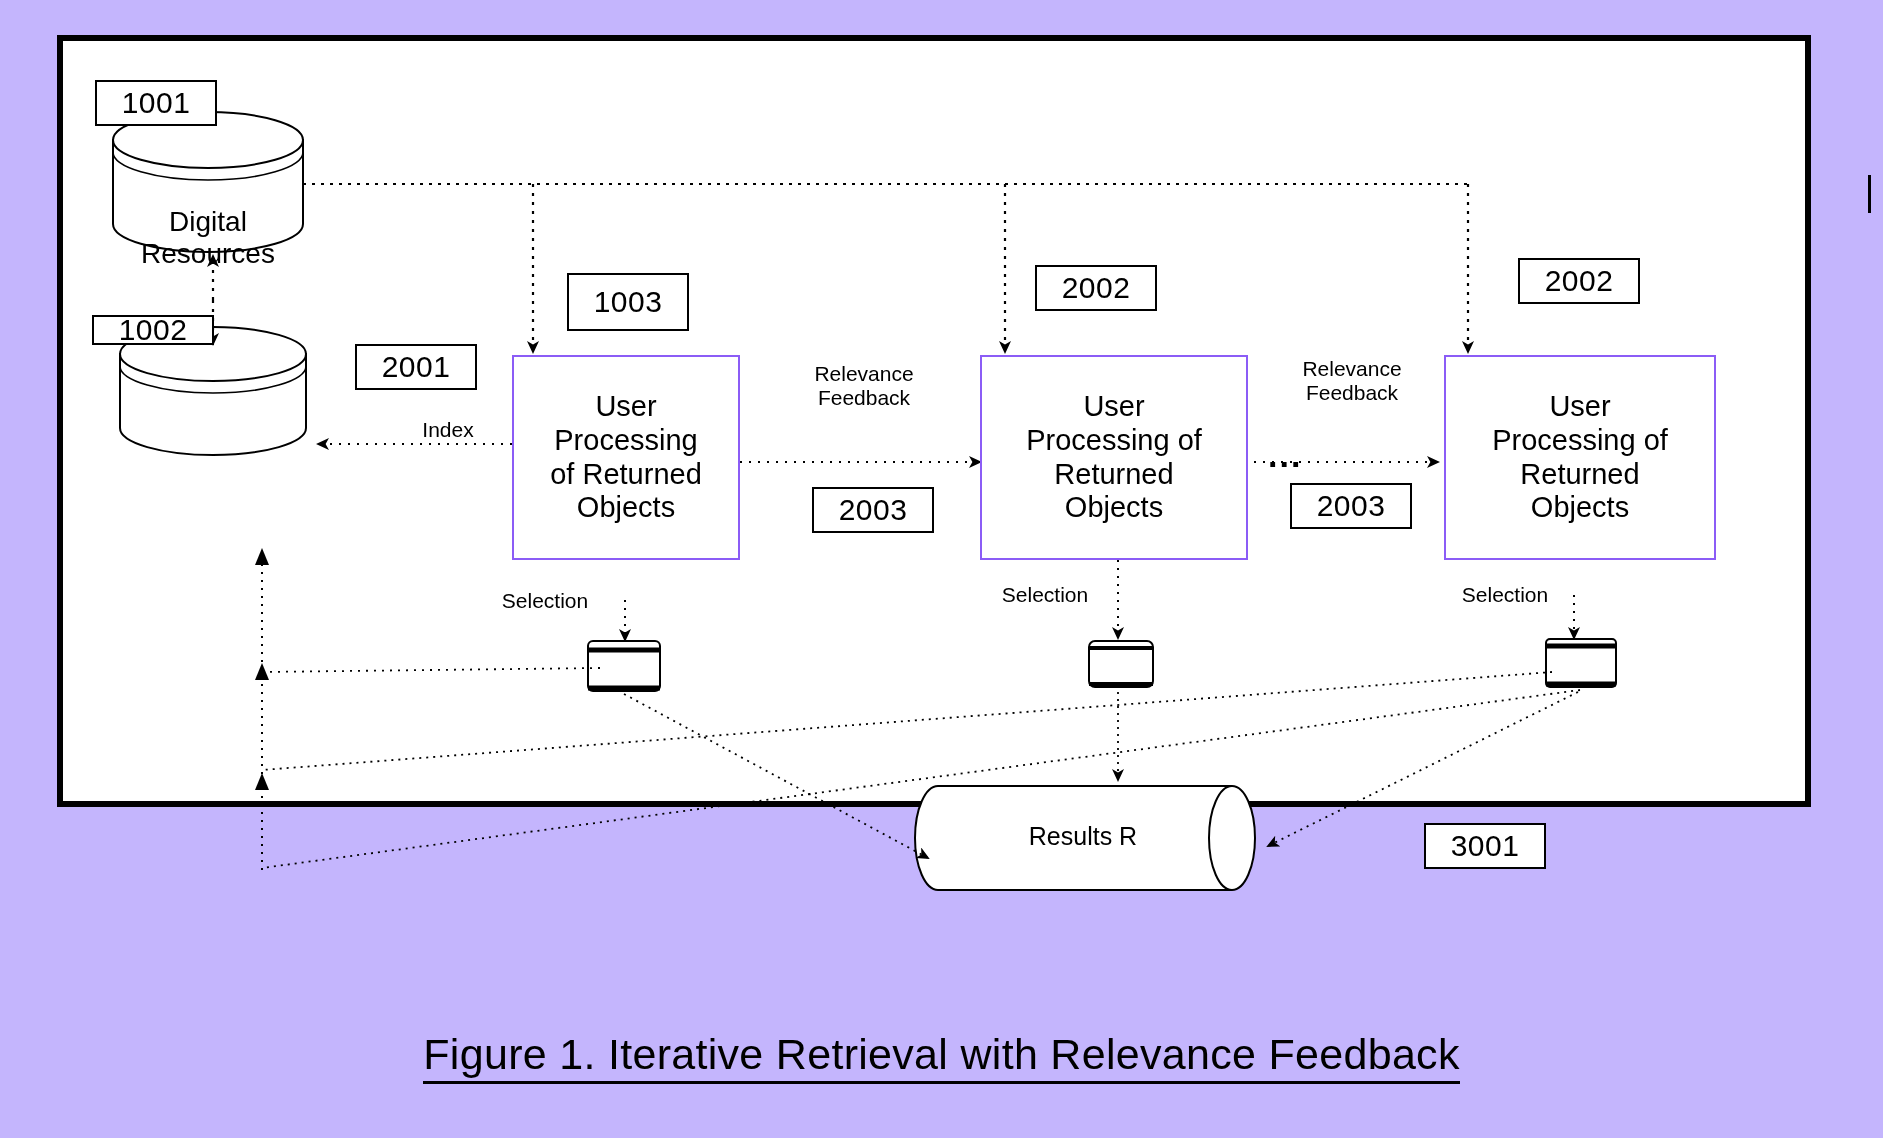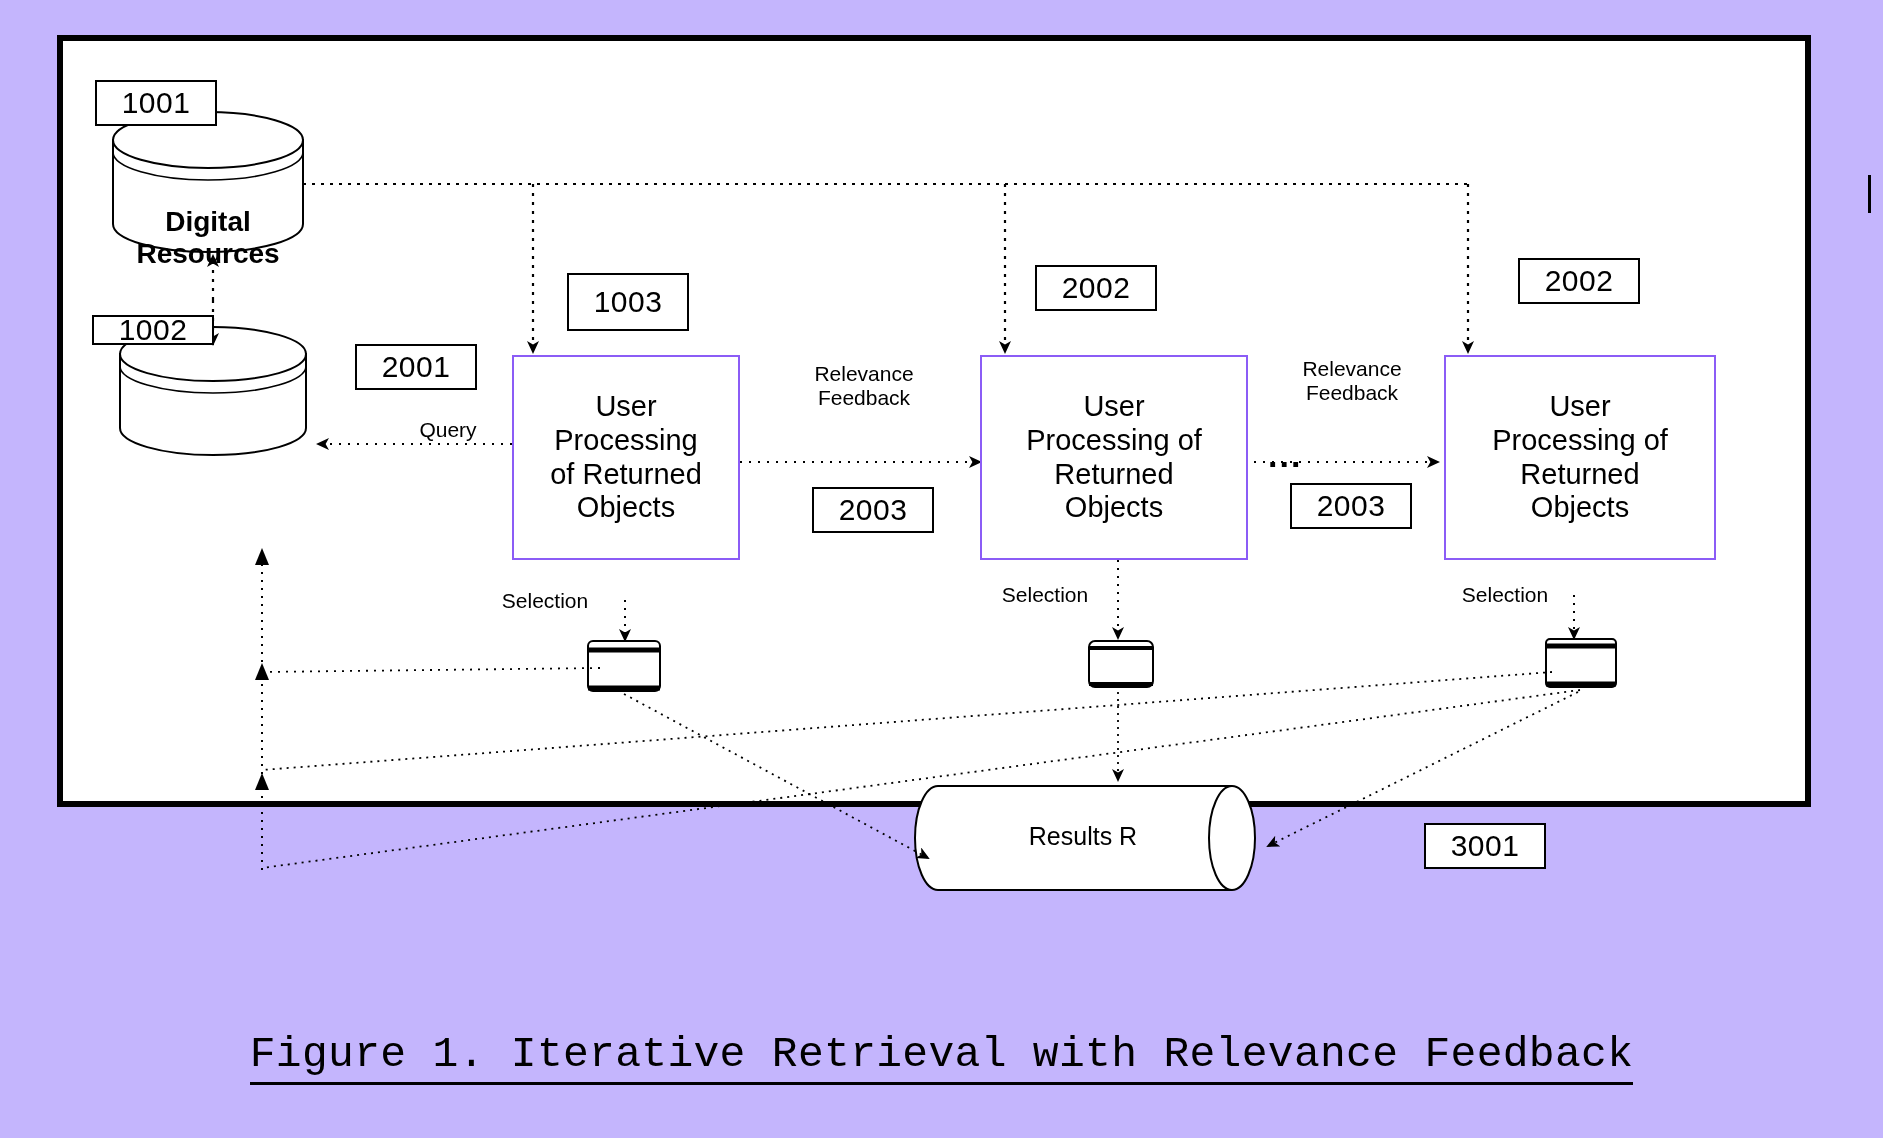--- a/index.html
+++ b/index.html
@@ -102,21 +102,21 @@
     color: #000;
     text-align: center;
   }
   
   #figure-caption {
     position: absolute;
     left: 0;
     top: 1030px;
     width: 1883px;
     text-align: center;
-    font-family: Liberation Mono, monospace;
+    font-family: Liberation Sans, sans-serif;
     font-size: 43px;
     color: #000;
     letter-spacing: 0.3px;
   }
   #figure-caption span {
     border-bottom: 3px solid #000;
     padding-bottom: 3px;
   }
   
   #margin-tick {
@@ -254,42 +254,42 @@
   <div class="ref-tag" style="left:1035px; top:265px; width:122px; height:46px;">2002</div>
 
   <div class="ref-tag" style="left:1518px; top:258px; width:122px; height:46px;">2002</div>
 
   <div class="ref-tag" style="left:812px; top:487px; width:122px; height:46px;">2003</div>
 
   <div class="ref-tag" style="left:1290px; top:483px; width:122px; height:46px;">2003</div>
 
   <div class="ref-tag" style="left:1424px; top:823px; width:122px; height:46px;text-align:center;">3001</div>
 
-  <div class="cyl-text" style="left:108px; top:206px; width:200px;font-weight:bold;">Digital
+  <div class="cyl-text" style="left:108px; top:206px; width:200px;">Digital
 Resources</div>
 
 
   <div class="cyl-text-h" style="left:958px; top:823px; width:250px;">Results R</div>
 
   <div class="process-box" style="left:512px; top:355px; width:228px; height:205px;">User
 Processing
 of Returned
 Objects</div>
 
   <div class="process-box" style="left:980px; top:355px; width:268px; height:205px;">User
 Processing of
 Returned
 Objects</div>
 
   <div class="process-box" style="left:1444px; top:355px; width:272px; height:205px;">User
 Processing of
 Returned
 Objects</div>
 
-  <div class="edge-label" style="left:378px; top:418px; width:140px;">Query</div>
+  <div class="edge-label" style="left:378px; top:418px; width:140px;">Index</div>
 
   <div class="edge-label" style="left:756px; top:362px; width:216px;">Relevance
 Feedback</div>
 
   <div class="edge-label" style="left:1248px; top:357px; width:208px;">Relevance
 Feedback</div>
 
   <div class="ellipsis-label" style="left:1268px; top:438px;">...</div>
 
   <div class="edge-label" style="left:440px; top:589px; width:210px;">Selection</div>

